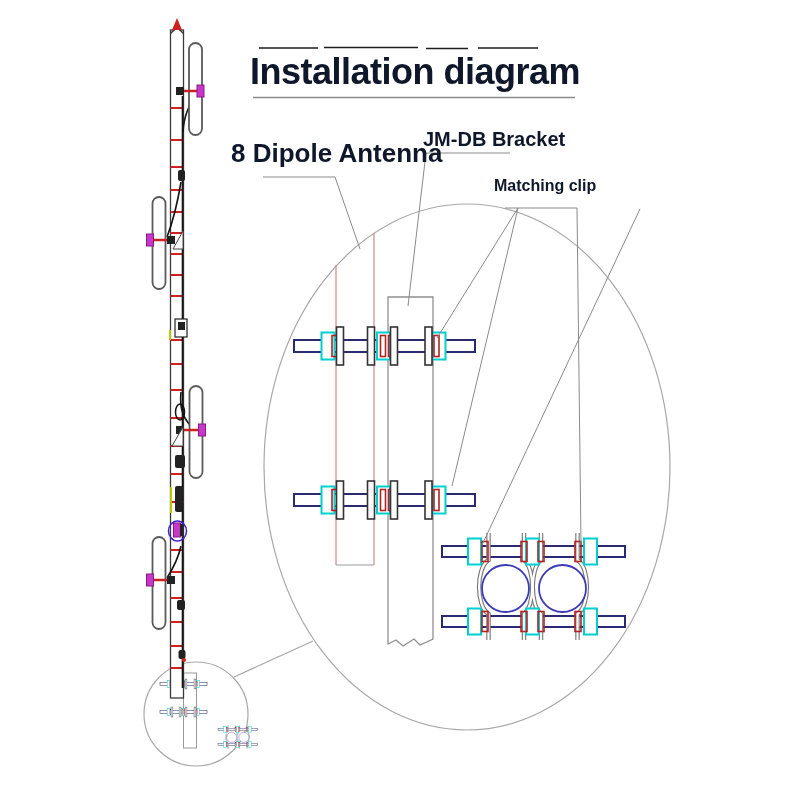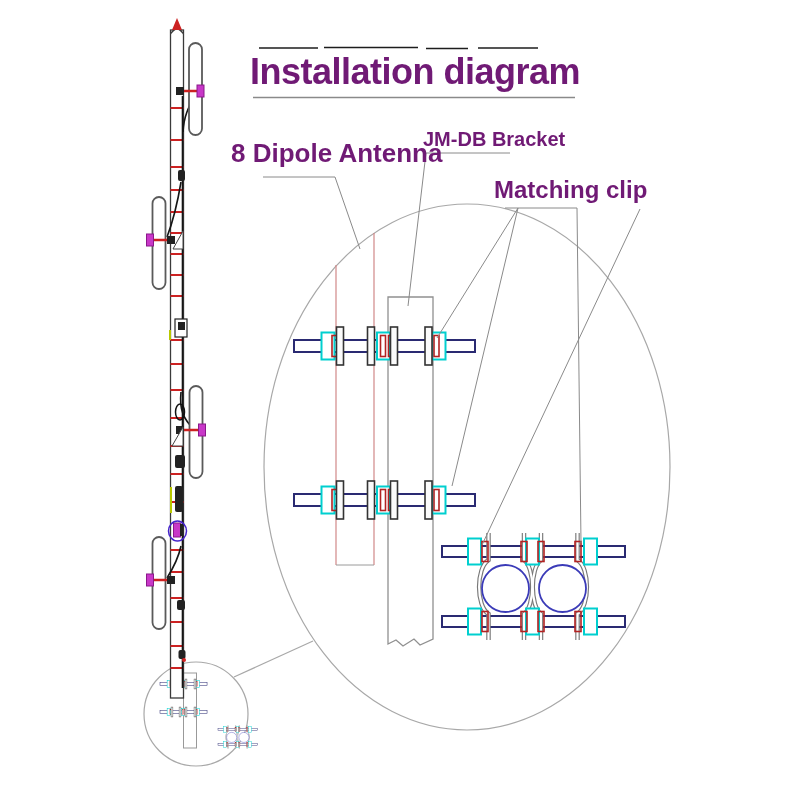--- a/index.html
+++ b/index.html
@@ -1,22 +1,22 @@
 <!DOCTYPE html>
 <html style="--tick-red: #cc2222; --clamp-cyan: #00cfcf; --clamp-magenta: #c838c8; --bar-navy: #2a2a72; --ring-blue: #3b3bb8; --connector-blue: #4422cc; --boom-pink: #d08888; --leader-gray: #8a8a8a; --cable-yellow: #b8c800;"><head>
 <meta charset="utf-8">
 <style>
   html,body{margin:0;padding:0;width:800px;height:800px;background:#fff;overflow:hidden;}
   #stage{position:relative;width:800px;height:800px;font-family:"Liberation Sans",sans-serif;}
   svg{position:absolute;left:0;top:0;}
-  .lbl{position:absolute;font-weight:bold;color:#701a75;white-space:nowrap;line-height:1.1;}
+  .lbl{position:absolute;font-weight:bold;color:#0f172a;white-space:nowrap;line-height:1.1;}
   #lbl-title{left:240px;top:52px;width:350px;text-align:center;font-size:36px;letter-spacing:-0.5px;}
   #lbl-dipole{left:231px;top:139px;font-size:26px;}
   #lbl-bracket{left:423px;top:128px;font-size:20px;}
-  #lbl-clip{left:494px;top:177px;font-size:24px;}
+  #lbl-clip{left:494px;top:177px;font-size:16px;}
 
   .leader{stroke:var(--leader-gray);stroke-width:1;fill:none;}
   .balloon{stroke:#a8a8a8;stroke-width:1.2;fill:none;}
   .tick{stroke:var(--tick-red);stroke-width:2;}
   .bar{fill:#fff;stroke:var(--bar-navy);stroke-width:2;}
   .plate{fill:#fbfbfb;stroke:#333;stroke-width:1.6;}
   .cyan{fill:#fff;stroke:var(--clamp-cyan);stroke-width:2;}
   .redclip{fill:none;stroke:#b22222;stroke-width:1.6;}
   .strip{fill:none;stroke:#787878;stroke-width:4.5;}
   .stripcore{fill:none;stroke:#fff;stroke-width:2.2;}

